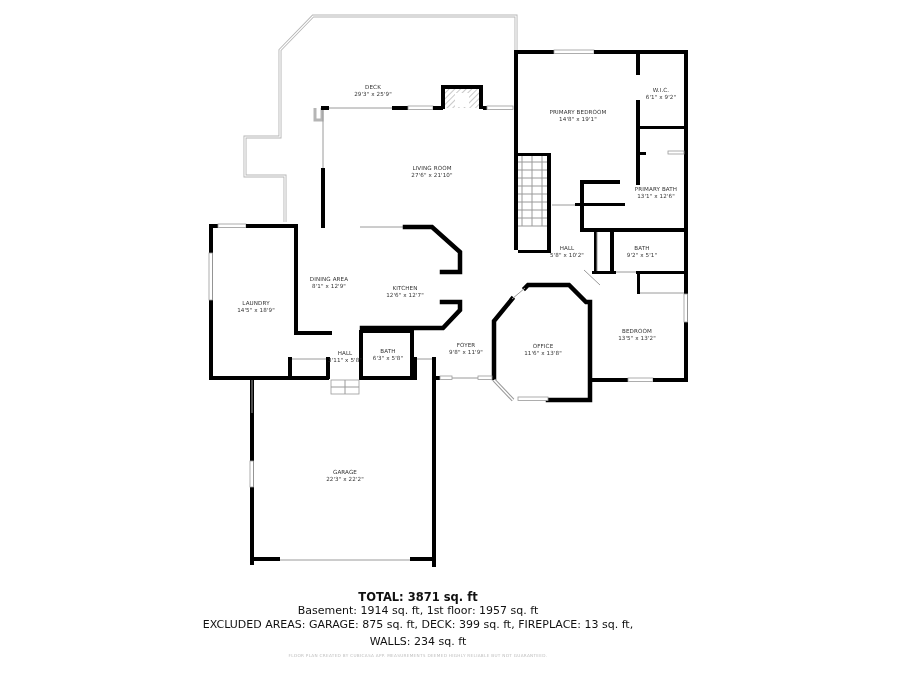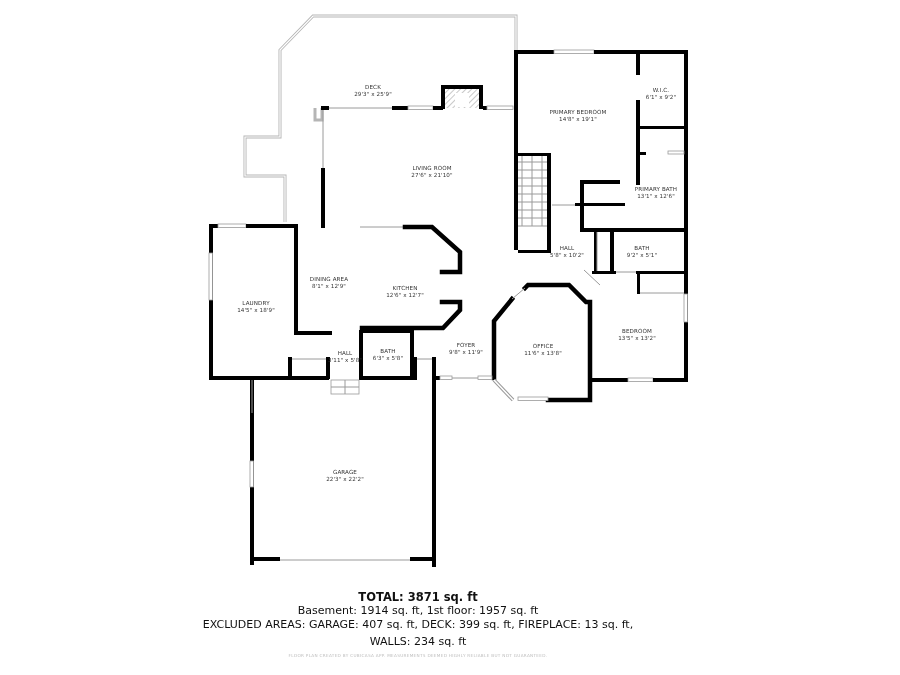--- a/index.html
+++ b/index.html
@@ -222,15 +222,15 @@
   <div>BEDROOM</div>
   <div>13'5" x 13'2"</div>
 </div>
 <div class="label" style="left:345px; top:469px;">
   <div>GARAGE</div>
   <div>22'3" x 22'2"</div>
 </div>
 
 <div class="summary s-total">TOTAL: 3871 sq. ft</div>
 <div class="summary s-line s1">Basement: 1914 sq. ft, 1st floor: 1957 sq. ft</div>
-<div class="summary s-line s2">EXCLUDED AREAS: GARAGE: 407 sq. ft, DECK: 399 sq. ft, FIREPLACE: 13 sq. ft,</div>
+<div class="summary s-line s2">EXCLUDED AREAS: GARAGE: 875 sq. ft, DECK: 399 sq. ft, FIREPLACE: 13 sq. ft,</div>
 <div class="summary s-line s3">WALLS: 234 sq. ft</div>
 <div class="summary disclaimer">FLOOR PLAN CREATED BY CUBICASA APP. MEASUREMENTS DEEMED HIGHLY RELIABLE BUT NOT GUARANTEED.</div>
 
 </body></html>

